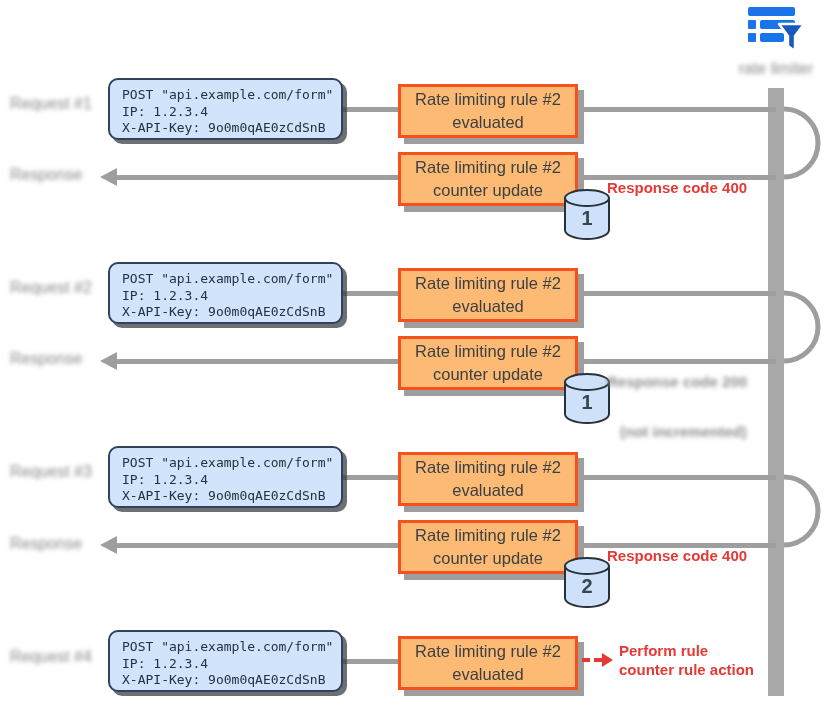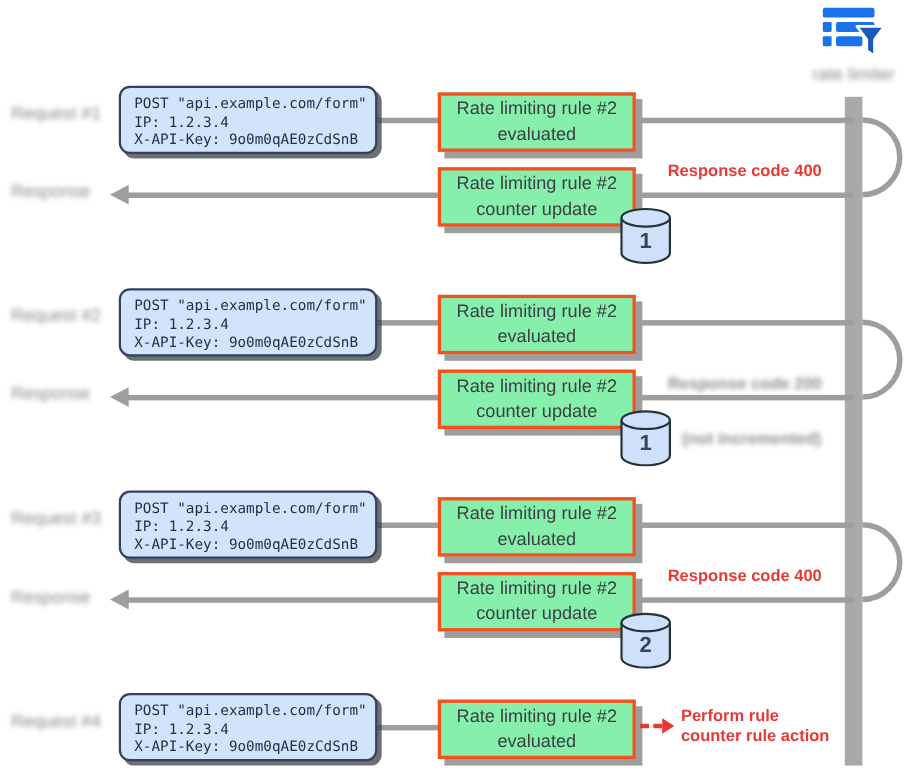--- a/index.html
+++ b/index.html
@@ -10,27 +10,27 @@
   .vbar{position:absolute;background:#a9a9a9;z-index:1;}
   .arrow-left{position:absolute;width:0;height:0;z-index:2;
     border-top:9px solid transparent;border-bottom:9px solid transparent;
     border-right:17px solid #9e9e9e;}
   .blue-box{position:absolute;width:235px;height:62px;box-sizing:border-box;
     background:#d2e3fc;border:2px solid #33415c;border-radius:10px;
     box-shadow:4px 4px 0 rgba(60,64,67,0.75);padding:7px 10px 0 12px;z-index:2;}
   .blue-box .mono{font-family:"DejaVu Sans Mono","Liberation Mono",monospace;
     font-size:13px;line-height:16.5px;color:#243140;white-space:nowrap;}
   .orange-box{position:absolute;width:180px;height:54px;box-sizing:border-box;
-    background:#86efac;border:3px solid #f4511e;box-shadow:6px 6px 0 #9e9e9e;
+    background:#fdba74;border:3px solid #f4511e;box-shadow:6px 6px 0 #9e9e9e;
     display:flex;flex-direction:column;align-items:center;justify-content:center;
     z-index:2;}
   .orange-box div{font-size:16.5px;line-height:23px;color:#3c4043;white-space:nowrap;}
   .blur-label{position:absolute;color:#8c8c8c;font-size:16px;font-weight:500;
     filter:blur(2.3px);white-space:nowrap;z-index:2;}
-  .note{position:absolute;font-size:15px;font-weight:700;white-space:nowrap;z-index:4;}
+  .note{position:absolute;font-size:15px;font-weight:700;white-space:nowrap;z-index:4;margin-top:32px;}
   .note.red{color:#e53935;}
   .note.gray{color:#8f8f8f;filter:blur(2.2px);}
   .db{position:absolute;z-index:3;}
   .dash-arrow{position:absolute;width:20px;height:0;border-top:4px dashed #e53935;z-index:4;}
   .dash-head{position:absolute;width:0;height:0;z-index:4;
     border-top:7px solid transparent;border-bottom:7px solid transparent;
     border-left:11px solid #e53935;}
   .action-note{position:absolute;color:#e53935;font-size:15px;font-weight:700;
     line-height:19px;white-space:nowrap;z-index:4;}
   .icon-wrap{position:absolute;z-index:3;}

